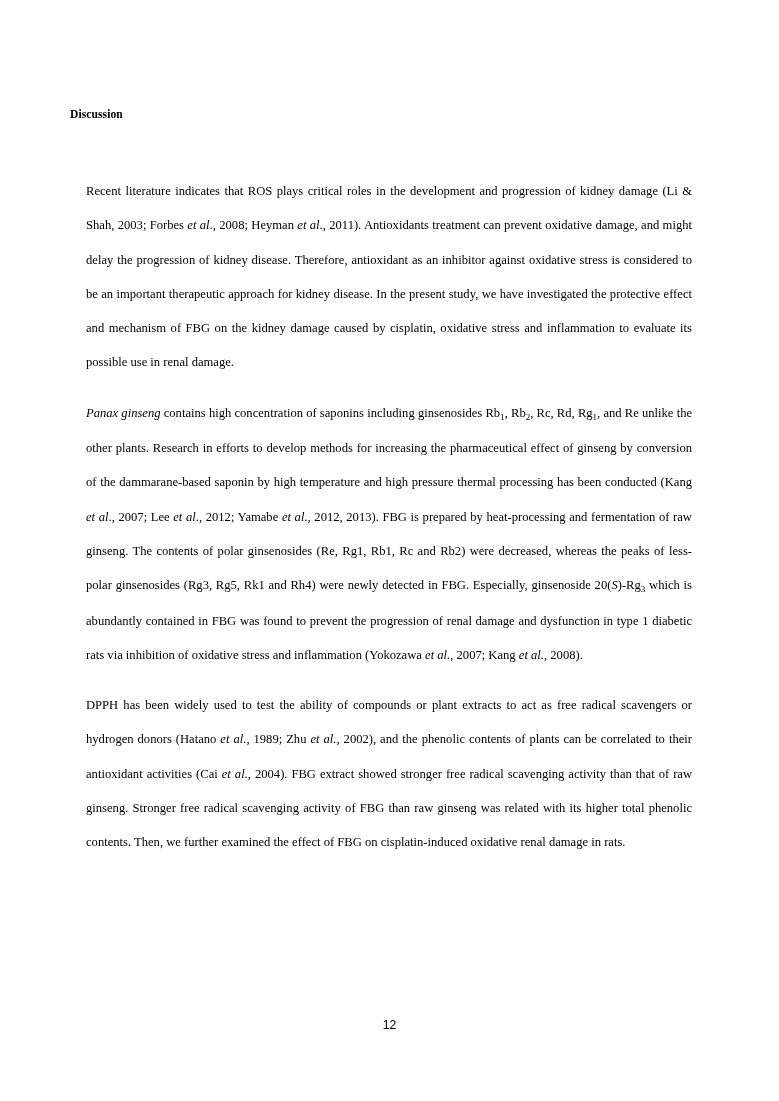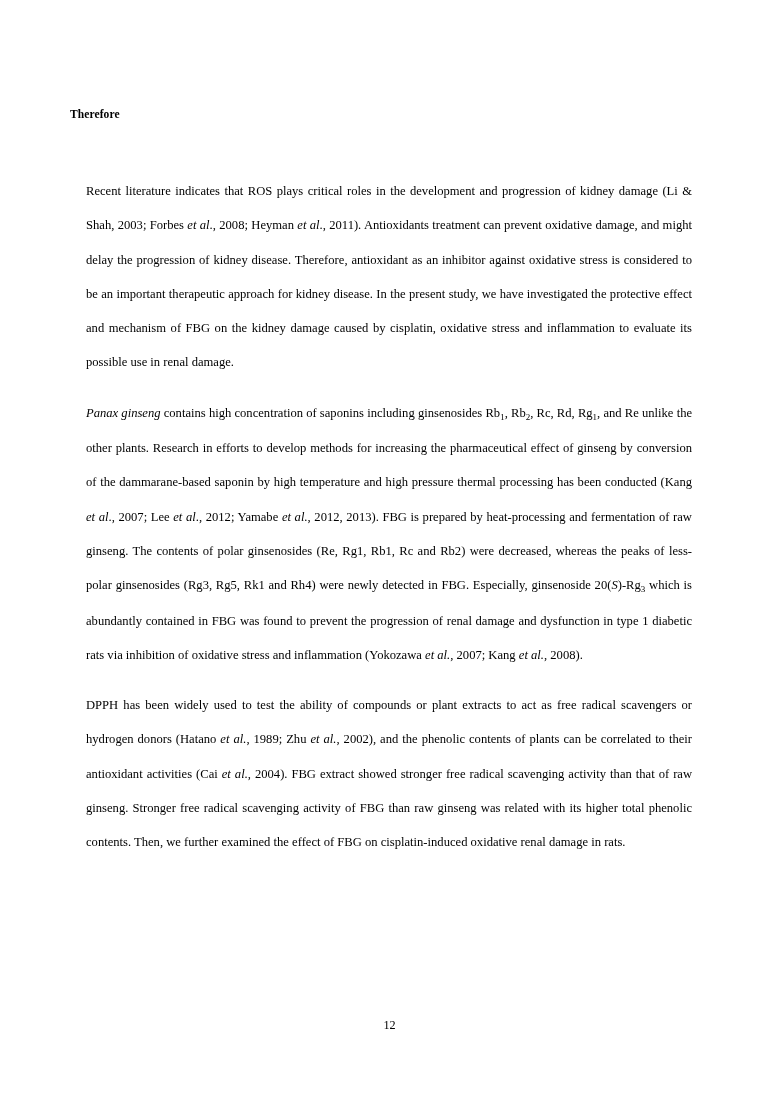--- a/index.html
+++ b/index.html
@@ -57,29 +57,29 @@
     position: relative;
     bottom: -3px;
   }
   .page-number {
     position: absolute;
     left: 0;
     top: 1018px;
     width: 779px;
     text-align: center;
     font-size: 12.2px;
-    font-family: Liberation Serif, serif;
+    font-family: Liberation Sans, sans-serif;
   }
 </style>
 </head>
 <body>
 
 <div class="page">
   <div class="content">
-    <div class="section-heading">Therefore</div>
+    <div class="section-heading">Discussion</div>
     <div id="paragraphs">
         <div class="para first-para">Recent literature indicates that ROS plays critical roles in the development and progression of kidney damage (Li &amp; Shah, 2003; Forbes <span class="i">et al</span>., 2008; Heyman <span class="i">et al</span>., 2011). Antioxidants treatment can prevent oxidative damage, and might delay the progression of kidney disease. Therefore, antioxidant as an inhibitor against oxidative stress is considered to be an important therapeutic approach for kidney disease. In the present study, we have investigated the protective effect and mechanism of FBG on the kidney damage caused by cisplatin, oxidative stress and inflammation to evaluate its possible use in renal damage.</div>
         <div class="para"><span class="i">Panax ginseng</span> contains high concentration of saponins including ginsenosides Rb<sub>1</sub>, Rb<sub>2</sub>, Rc, Rd, Rg<sub>1</sub>, and Re unlike the other plants. Research in efforts to develop methods for increasing the pharmaceutical effect of ginseng by conversion of the dammarane-based saponin by high temperature and high pressure thermal processing has been conducted (Kang <span class="i">et al</span>., 2007; Lee <span class="i">et al</span>., 2012; Yamabe <span class="i">et al.</span>, 2012, 2013). FBG is prepared by heat-processing and fermentation of raw ginseng. The contents of polar ginsenosides (Re, Rg1, Rb1, Rc and Rb2) were decreased, whereas the peaks of less-polar ginsenosides (Rg3, Rg5, Rk1 and Rh4) were newly detected in FBG. Especially, ginsenoside 20(<span class="i">S</span>)-Rg<sub>3</sub> which is abundantly contained in FBG was found to prevent the progression of renal damage and dysfunction in type 1 diabetic rats via inhibition of oxidative stress and inflammation (Yokozawa <span class="i">et al.</span>, 2007; Kang <span class="i">et al.</span>, 2008).</div>
         <div class="para">DPPH has been widely used to test the ability of compounds or plant extracts to act as free radical scavengers or hydrogen donors (Hatano <span class="i">et al.</span>, 1989; Zhu <span class="i">et al.</span>, 2002), and the phenolic contents of plants can be correlated to their antioxidant activities (Cai <span class="i">et al.</span>, 2004). FBG extract showed stronger free radical scavenging activity than that of raw ginseng. Stronger free radical scavenging activity of FBG than raw ginseng was related with its higher total phenolic contents. Then, we further examined the effect of FBG on cisplatin-induced oxidative renal damage in rats.</div>
       </div>
   </div>
   <div class="page-number">12</div>
 </div>
 
 </body></html>

